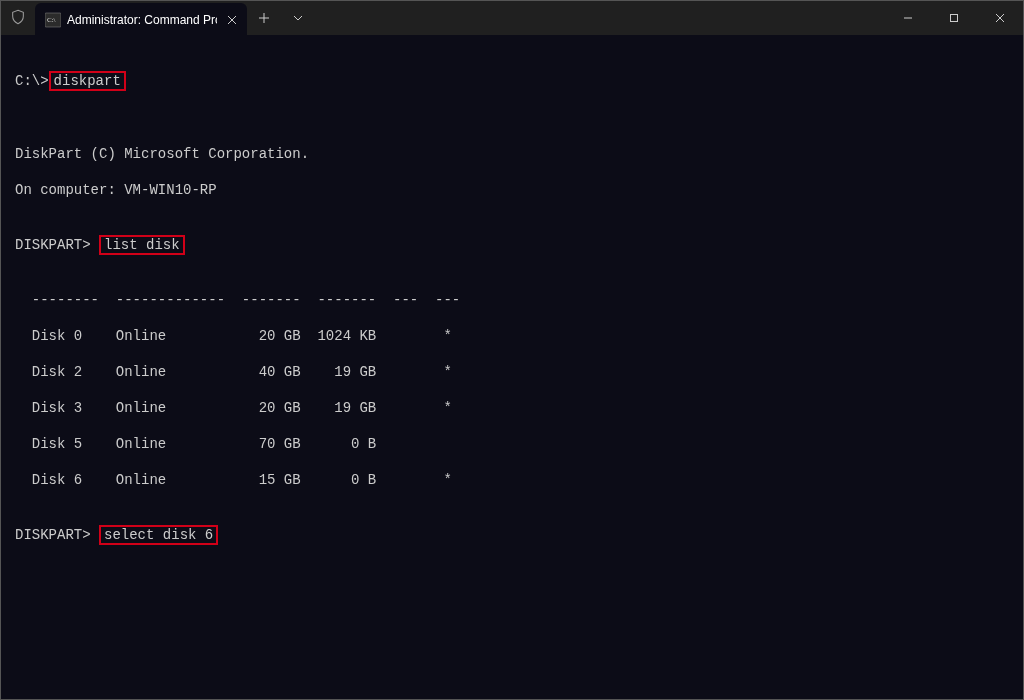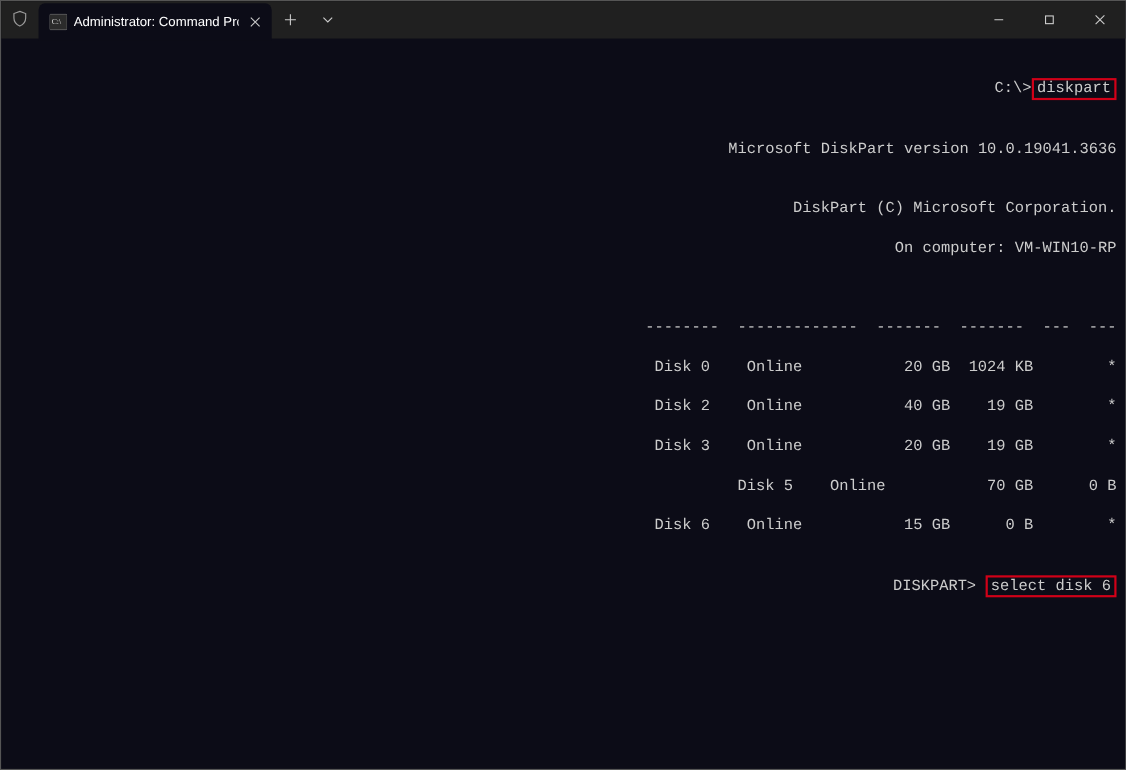--- a/index.html
+++ b/index.html
@@ -79,21 +79,20 @@
   .terminal {
     flex:1;
     padding: 18px 8px 8px 14px;
     white-space: pre;
     line-height: 18px;
     font-family: Consolas, 'Courier New', monospace;
     font-size: 14px;
     color: #cccccc;
     overflow: hidden;
     position: relative;
-    text-align: right;
   }
   .line { white-space: pre; }
   .hl {
     border: 2px solid #d10018;
     padding: 0 3px;
     line-height: 16px;
     display: inline-block;
   }
 </style>
 </head>
@@ -146,25 +145,25 @@
     <div class="winbtn close">
       <svg width="10" height="10" viewBox="0 0 10 10">
           <path d="M1 1 L9 9 M9 1 L1 9" stroke="#ccc" stroke-width="1"></path>
         </svg>
     </div>
   </div>
 
   <div class="terminal">
 <div class="line"><span>C:\&gt;</span><span class="hl">diskpart</span></div>
 <div class="line"></div>
-<div class="line">Microsoft DiskPart version 10.0.19041.3636</div>
 <div class="line"></div>
 <div class="line">DiskPart (C) Microsoft Corporation.</div>
 <div class="line">On computer: VM-WIN10-RP</div>
 <div class="line"></div>
+<div class="line"><span>DISKPART&gt; </span><span class="hl">list disk</span></div>
 <div class="line"></div>
 <div class="line">  --------  -------------  -------  -------  ---  ---</div>
 <div class="line">  Disk 0    Online           20 GB  1024 KB        *</div>
 <div class="line">  Disk 2    Online           40 GB    19 GB        *</div>
 <div class="line">  Disk 3    Online           20 GB    19 GB        *</div>
 <div class="line">  Disk 5    Online           70 GB      0 B</div>
 <div class="line">  Disk 6    Online           15 GB      0 B        *</div>
 <div class="line"></div>
 <div class="line"><span>DISKPART&gt; </span><span class="hl">select disk 6</span></div>
 <div class="line"></div>

